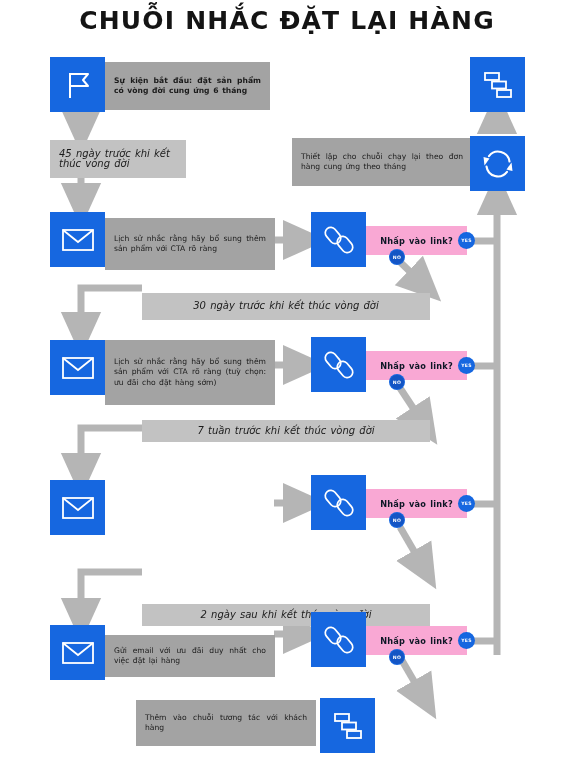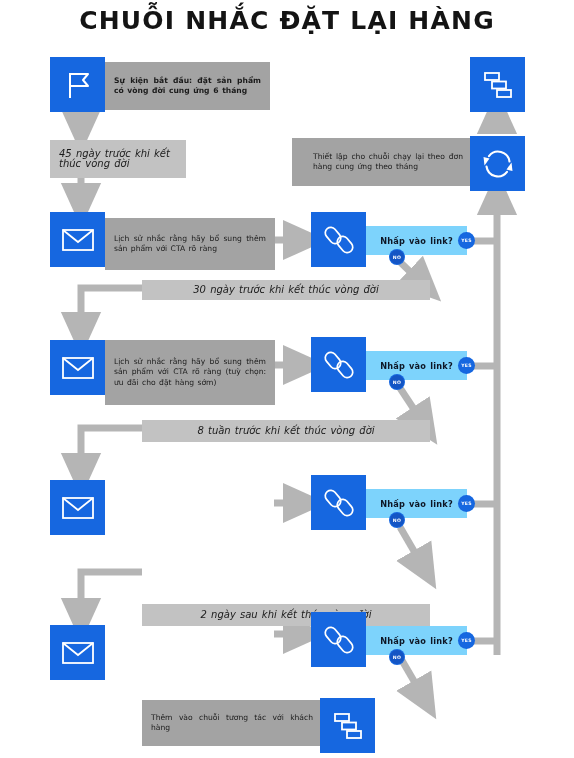--- a/index.html
+++ b/index.html
@@ -51,21 +51,21 @@
   }
   .timing .txt{
     font-size:10px;line-height:10.5px;color:#1b1b1b;
     font-style:italic;width:100%;padding:0 9px;
     word-spacing:1px;
   }
   .timing.center .txt{text-align:center;}
 
   
   .decision{
-    position:absolute;background:#7dd3fc;
+    position:absolute;background:#f9a8d4;
     display:flex;align-items:center;justify-content:center;
   }
   .decision .txt{
     font-size:8.2px;font-weight:bold;color:#0e1726;letter-spacing:.2px;
     word-spacing:1px;
   }
 
   
   .badge{
     position:absolute;border-radius:50%;
@@ -153,21 +153,21 @@
       <svg width="34" height="32" viewBox="0 0 34 32">
         <g fill="none" stroke="#ffffff" stroke-width="1.8">
           <rect x="4" y="4" width="14" height="7"></rect>
           <rect x="11" y="12.5" width="14" height="7"></rect>
           <rect x="16" y="21" width="14" height="7"></rect>
         </g>
       </svg>
     </span>
   </div>
 
-  <div class="text-panel" style="left:292px;top:138px;width:180px;height:48px;padding-left:12px;">
+  <div class="text-panel" style="left:292px;top:138px;width:180px;height:48px;">
     <span class="txt">Thiết lập cho chuỗi chạy lại theo đơn hàng cung ứng theo tháng</span>
   </div>
   <div class="icon-box" style="left:470px;top:136px;width:55px;height:55px;">
     <span>
       <svg width="36" height="36" viewBox="0 0 36 36">
         <g fill="none" stroke="#ffffff" stroke-width="2.1" stroke-linecap="round">
           <path d="M6.5,20.5 a11.5,11.5 0 0 0 20.5,5.4"></path>
           <path d="M29.5,15.5 a11.5,11.5 0 0 0 -20.5,-5.4"></path>
         </g>
         <g fill="#ffffff">
@@ -205,21 +205,21 @@
         </g>
       </svg>
     </span>
   </div>
   <div class="decision" style="left:366px;top:226px;width:101px;height:29px;">
     <span class="txt">Nhấp vào link?</span>
   </div>
   <div class="badge yes" style="left:459px;top:233px;">YES</div>
   <div class="badge no" style="left:390px;top:250px;">NO</div>
 
-  <div class="timing center" style="left:142px;top:280px;width:288px;height:20px;">
+  <div class="timing center" style="left:142px;top:293px;width:288px;height:27px;">
     <span class="txt">30 ngày trước khi kết thúc vòng đời</span>
   </div>
 
   <div class="icon-box" style="left:50px;top:340px;width:55px;height:55px;">
     <span>
       <svg width="34" height="26" viewBox="0 0 34 26">
         <g fill="none" stroke="#ffffff" stroke-width="1.8">
           <rect x="2" y="3" width="30" height="20"></rect>
           <path d="M2,3 L17,15 L32,3"></path>
         </g>
@@ -240,21 +240,21 @@
       </svg>
     </span>
   </div>
   <div class="decision" style="left:366px;top:351px;width:101px;height:29px;">
     <span class="txt">Nhấp vào link?</span>
   </div>
   <div class="badge yes" style="left:459px;top:358px;">YES</div>
   <div class="badge no" style="left:390px;top:375px;">NO</div>
 
   <div class="timing center" style="left:142px;top:420px;width:288px;height:22px;">
-    <span class="txt">8 tuần trước khi kết thúc vòng đời</span>
+    <span class="txt">7 tuần trước khi kết thúc vòng đời</span>
   </div>
 
   <div class="icon-box" style="left:50px;top:480px;width:55px;height:55px;">
     <span>
       <svg width="34" height="26" viewBox="0 0 34 26">
         <g fill="none" stroke="#ffffff" stroke-width="1.8">
           <rect x="2" y="3" width="30" height="20"></rect>
           <path d="M2,3 L17,15 L32,3"></path>
         </g>
       </svg>
@@ -284,38 +284,41 @@
   <div class="icon-box" style="left:50px;top:625px;width:55px;height:55px;">
     <span>
       <svg width="34" height="26" viewBox="0 0 34 26">
         <g fill="none" stroke="#ffffff" stroke-width="1.8">
           <rect x="2" y="3" width="30" height="20"></rect>
           <path d="M2,3 L17,15 L32,3"></path>
         </g>
       </svg>
     </span>
   </div>
+  <div class="text-panel" style="left:105px;top:635px;width:170px;height:42px;">
+    <span class="txt">Gửi email với ưu đãi duy nhất cho việc đặt lại hàng</span>
+  </div>
 
   <div class="icon-box" style="left:311px;top:612px;width:55px;height:55px;">
     <span>
       <svg width="32" height="32" viewBox="0 0 32 32">
         <g fill="none" stroke="#ffffff" stroke-width="1.7">
           <rect x="4.5" y="2.5" width="11" height="18" rx="5.5" transform="rotate(-40 10 11.5)"></rect>
           <rect x="16.5" y="11.5" width="11" height="18" rx="5.5" transform="rotate(-40 22 20.5)"></rect>
         </g>
       </svg>
     </span>
   </div>
   <div class="decision" style="left:366px;top:626px;width:101px;height:29px;">
     <span class="txt">Nhấp vào link?</span>
   </div>
   <div class="badge yes" style="left:459px;top:633px;">YES</div>
   <div class="badge no" style="left:390px;top:650px;">NO</div>
 
-  <div class="text-panel" style="left:142px;top:700px;width:180px;height:46px;">
+  <div class="text-panel" style="left:136px;top:700px;width:180px;height:46px;">
     <span class="txt">Thêm vào chuỗi tương tác với khách hàng</span>
   </div>
   <div class="icon-box" style="left:320px;top:698px;width:55px;height:55px;">
     <span>
       <svg width="34" height="32" viewBox="0 0 34 32">
         <g fill="none" stroke="#ffffff" stroke-width="1.8">
           <rect x="4" y="4" width="14" height="7"></rect>
           <rect x="11" y="12.5" width="14" height="7"></rect>
           <rect x="16" y="21" width="14" height="7"></rect>
         </g>

